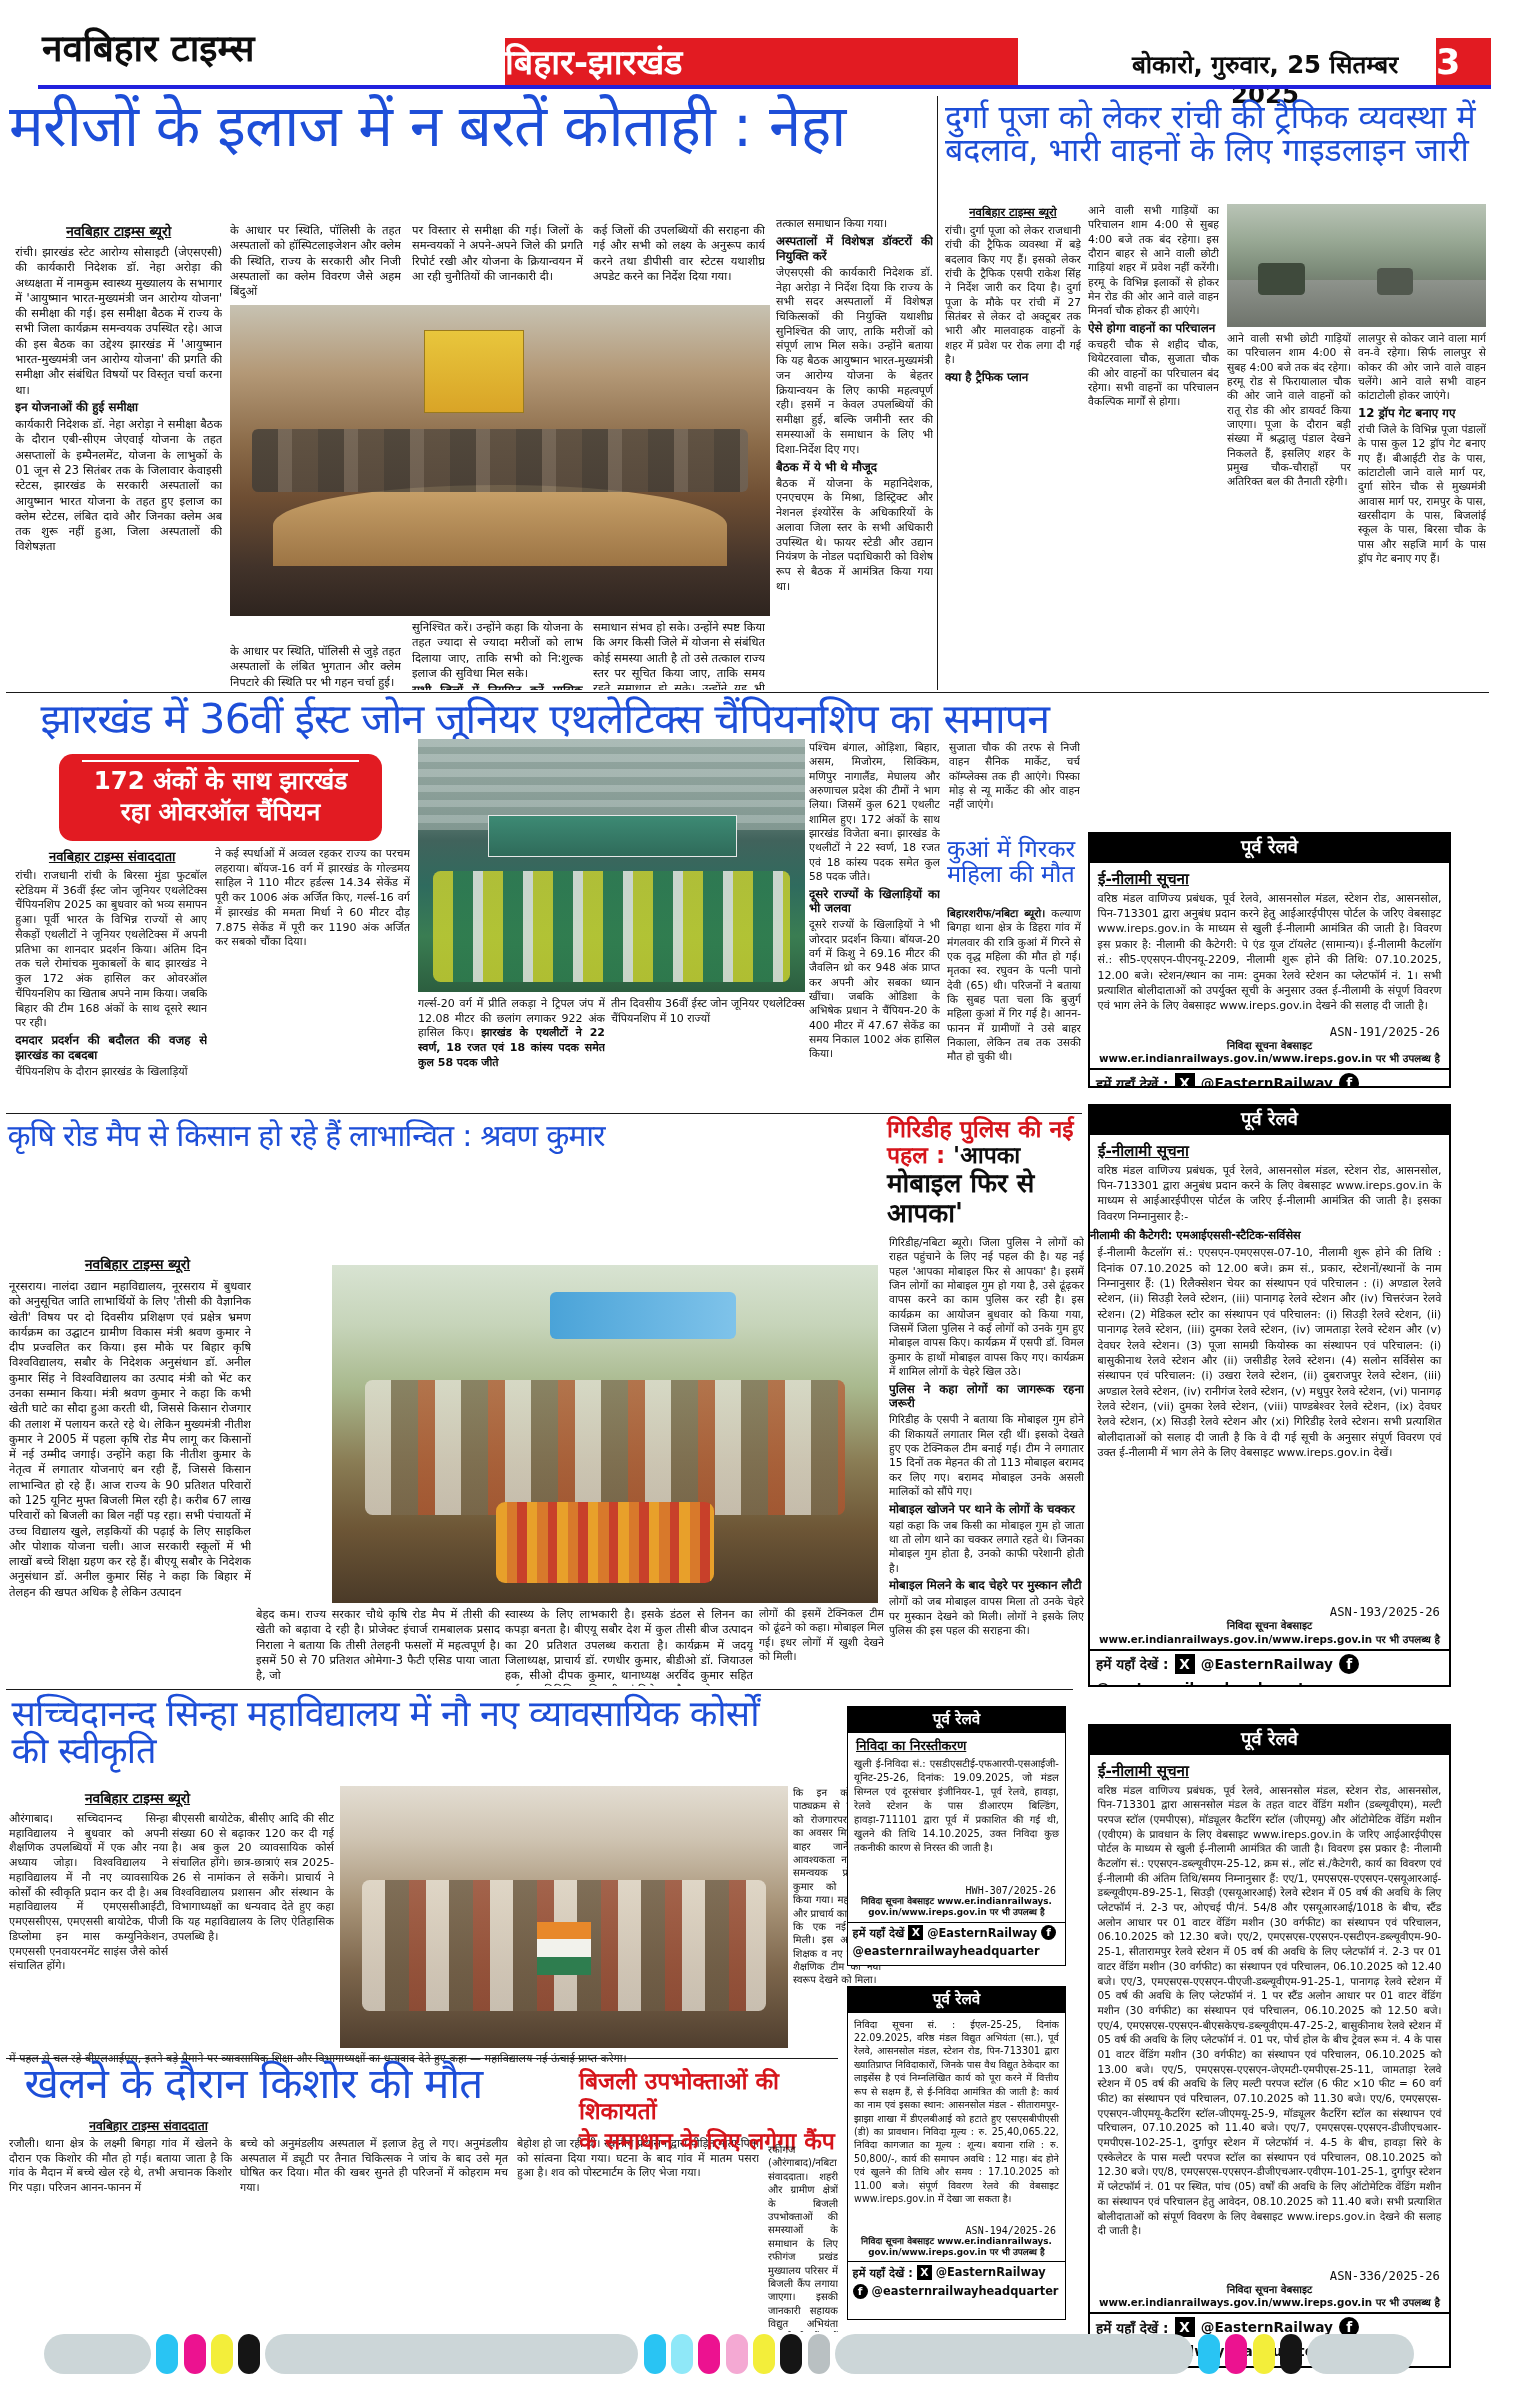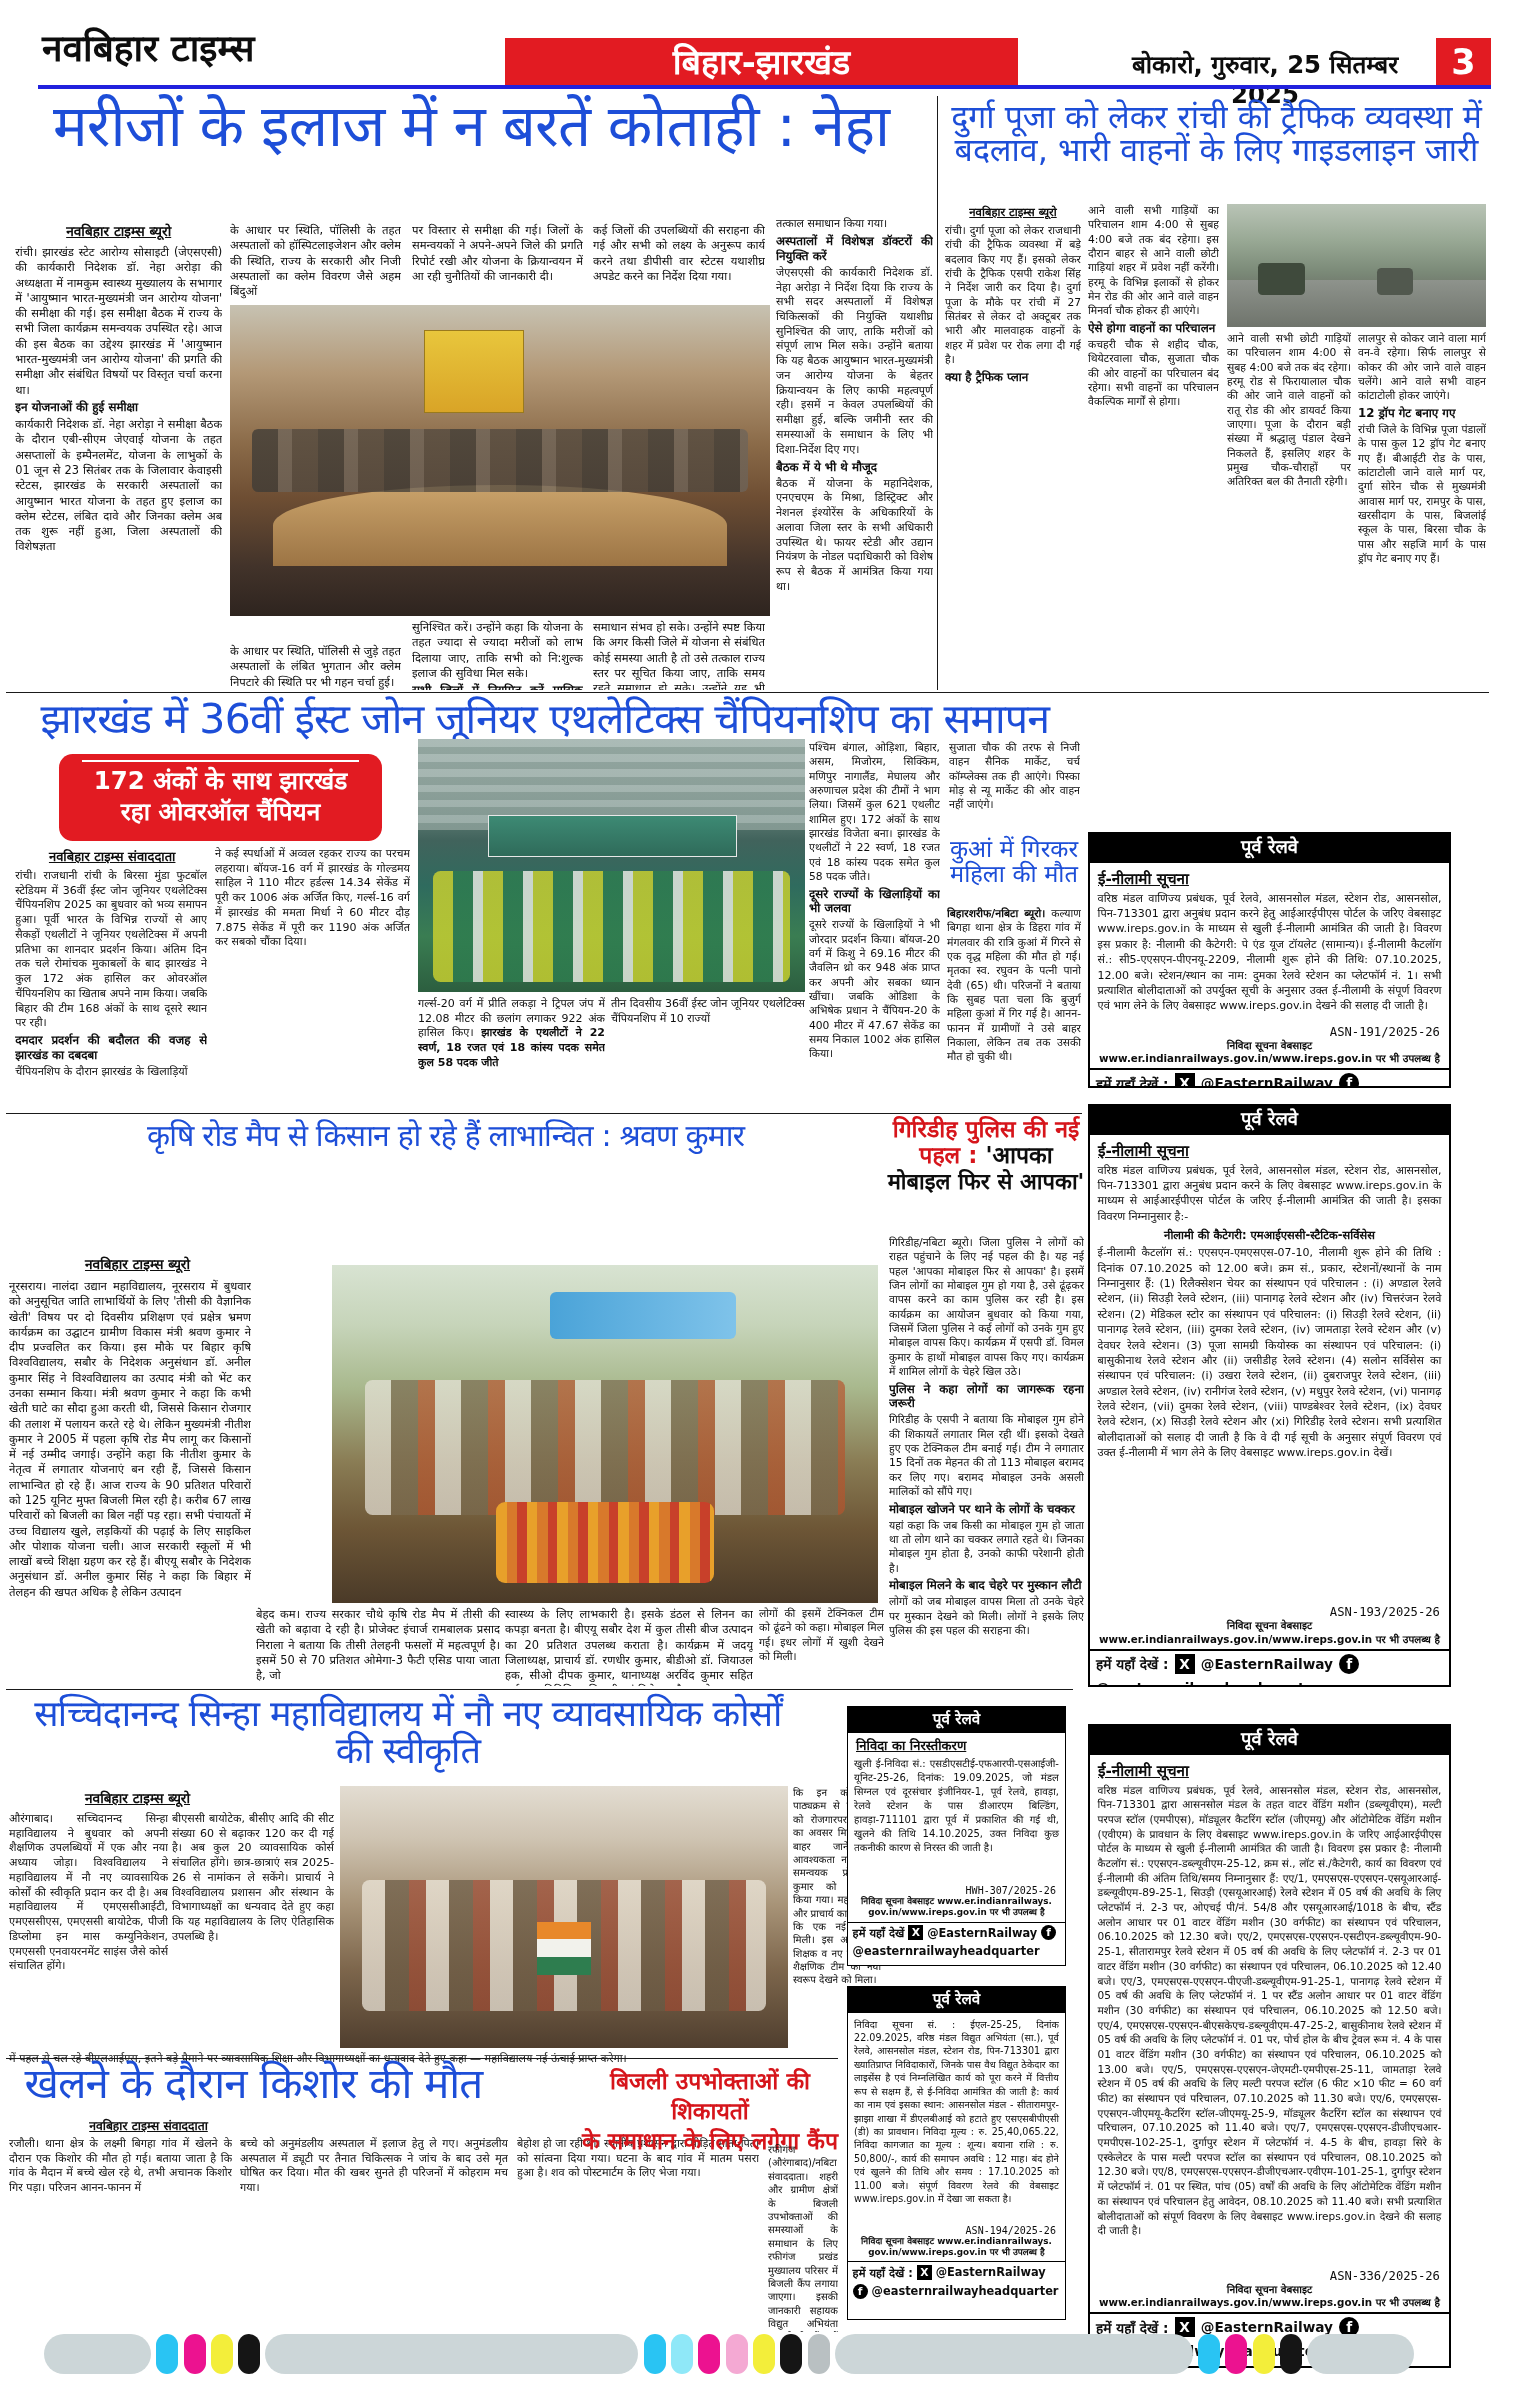--- a/index.html
+++ b/index.html
@@ -1,20 +1,20 @@
 <!DOCTYPE html>
 <html lang="hi" style="font-size:12.2px"><head>
 <meta charset="utf-8">
 <style>
   html,body{margin:0;padding:0;background:#ffffff;}
   body{font-family:"DejaVu Sans","Liberation Sans",sans-serif;color:#0d0d0d;}
   #page{position:relative;width:1524px;height:2401px;background:#ffffff;overflow:hidden;}
   .abs{position:absolute;}
   .b{font-weight:bold;}
-  .ctr{text-align:center;}
+  .ctr{}
   .col{text-align:justify;overflow:hidden;font-size:11.4px;line-height:1.34;word-break:break-word;}
   .byline{font-weight:bold;text-decoration:underline;text-align:center;font-size:13.7px;white-space:nowrap;overflow:hidden;}
   .sub{font-weight:bold;font-size:11.8px;margin:2.3px 0;line-height:1.25;}
   .hl{font-weight:400;color:#1d4ed8;line-height:1.04;letter-spacing:-0.8px;}
   .rule-h{background:#1a1a1a;height:1.5px;}
   .rule-v{background:#1a1a1a;width:1.5px;}
   .redbox{background:#e21b22;color:#fff;border-radius:13.7px;text-align:center;font-weight:bold;overflow:hidden;}
   .photo{overflow:hidden;}
   
   .rbox{border:2.3px solid #000;background:#fff;overflow:hidden;}
@@ -182,21 +182,21 @@
   <div class="abs photo" style="left:332px;top:1265px;width:546px;height:338px;background:linear-gradient(180deg,#d8e3d2 0%,#c6d4b9 18%,#a9b98e 36%,#8a7d55 58%,#6d5636 78%,#4a3a28 100%);">
     <div style="position:absolute;left:40%;top:8%;width:34%;height:14%;background:linear-gradient(90deg,#4aa3d8,#7fc3ea);border-radius:6.1px;"></div>
     <div style="position:absolute;left:6%;top:34%;width:88%;height:40%;background:repeating-linear-gradient(90deg,#e8e4da 0 26px,#7a6a4f 26px 53px,#b5552e 53px 70px);opacity:.7;border-radius:7.6px;"></div>
     <div style="position:absolute;left:30%;top:70%;width:40%;height:24%;background:repeating-linear-gradient(90deg,#e8a02a 0 10.7px,#d8792b 10.7px 21.3px,#c8402a 21.3px 30.5px);border-radius:9.1px;"></div>
   </div>
   <div class="abs col" style="left:256px;top:1607px;width:244px;height:79px;">बेहद कम। राज्य सरकार चौथे कृषि रोड मैप में तीसी की खेती को बढ़ावा दे रही है। प्रोजेक्ट इंचार्ज रामबालक प्रसाद निराला ने बताया कि तीसी तेलहनी फसलों में महत्वपूर्ण है। इसमें 50 से 70 प्रतिशत ओमेगा-3 फैटी एसिड पाया जाता है, जो</div>
   <div class="abs col" style="left:505px;top:1607px;width:248px;height:79px;">स्वास्थ्य के लिए लाभकारी है। इसके डंठल से लिनन का कपड़ा बनता है। बीएयू सबौर देश में कुल तीसी बीज उत्पादन का 20 प्रतिशत उपलब्ध कराता है। कार्यक्रम में जदयू जिलाध्यक्ष, प्राचार्य डॉ. रणधीर कुमार, बीडीओ डॉ. जियाउल हक, सीओ दीपक कुमार, थानाध्यक्ष अरविंद कुमार सहित कई जनप्रतिनिधि, अधिकारी एवं विशेषज्ञ मौजूद रहे।</div>
 
   <div class="abs ctr" style="left:887px;top:1116px;width:198px;height:114px;font-weight:900;line-height:1.15;">
     <span style="color:#d6151b;font-size:23px;">गिरिडीह पुलिस की नई पहल :</span><span style="font-size:23px;"> 'आपका</span>
-    <div style="font-size:22px;">मोबाइल फिर से आपका'</div>
+    <div style="font-size:26px;">मोबाइल फिर से आपका'</div>
   </div>
   <div class="abs col" style="left:889px;top:1236px;width:195px;height:450px;font-size:10.7px;">
     <span>गिरिडीह/नबिटा ब्यूरो। जिला पुलिस ने लोगों को राहत पहुंचाने के लिए नई पहल की है। यह नई पहल 'आपका मोबाइल फिर से आपका' है। इसमें जिन लोगों का मोबाइल गुम हो गया है, उसे ढूंढ़कर वापस करने का काम पुलिस कर रही है। इस कार्यक्रम का आयोजन बुधवार को किया गया, जिसमें जिला पुलिस ने कई लोगों को उनके गुम हुए मोबाइल वापस किए। कार्यक्रम में एसपी डॉ. विमल कुमार के हाथों मोबाइल वापस किए गए। कार्यक्रम में शामिल लोगों के चेहरे खिल उठे।</span>
     <div class="sub">पुलिस ने कहा लोगों का जागरूक रहना जरूरी</div>
     <span>गिरिडीह के एसपी ने बताया कि मोबाइल गुम होने की शिकायतें लगातार मिल रही थीं। इसको देखते हुए एक टेक्निकल टीम बनाई गई। टीम ने लगातार 15 दिनों तक मेहनत की तो 113 मोबाइल बरामद कर लिए गए। बरामद मोबाइल उनके असली मालिकों को सौंपे गए।</span>
     <div class="sub">मोबाइल खोजने पर थाने के लोगों के चक्कर</div>
     <span>यहां कहा कि जब किसी का मोबाइल गुम हो जाता था तो लोग थाने का चक्कर लगाते रहते थे। जिनका मोबाइल गुम होता है, उनको काफी परेशानी होती है।</span>
     <div class="sub">मोबाइल मिलने के बाद चेहरे पर मुस्कान लौटी</div>
     <span>लोगों को जब मोबाइल वापस मिला तो उनके चेहरे पर मुस्कान देखने को मिली। लोगों ने इसके लिए पुलिस की इस पहल की सराहना की।</span>
   </div>

